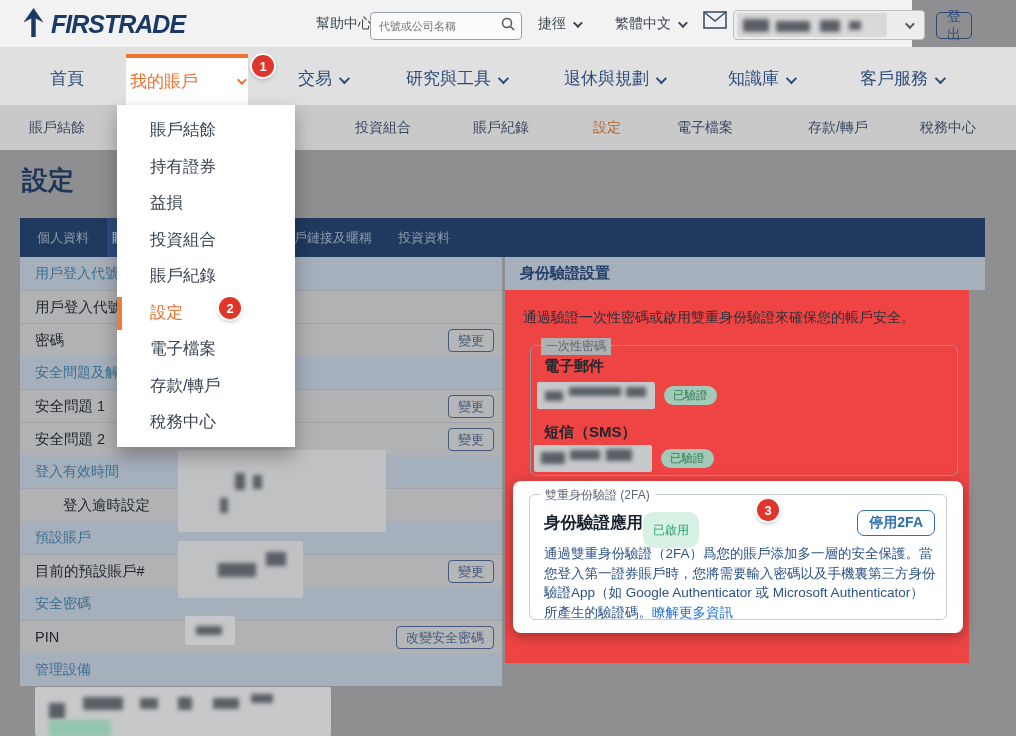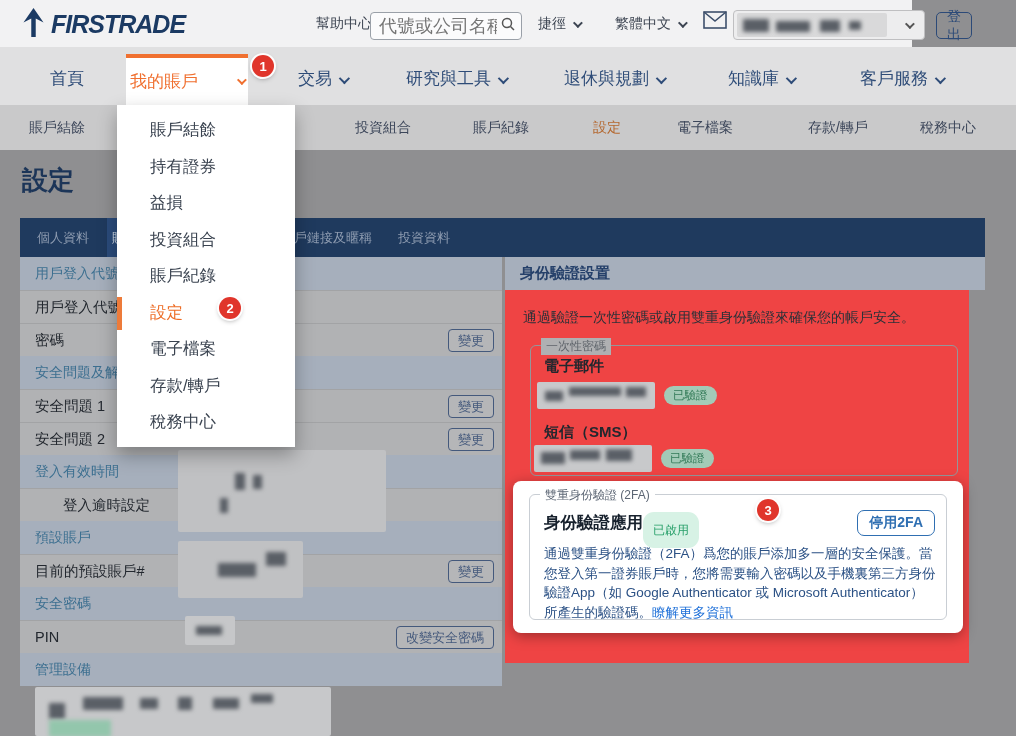--- a/index.html
+++ b/index.html
@@ -8,21 +8,21 @@
     position:relative; width:1016px; height:736px; overflow:hidden;
     font-family:"Liberation Sans","DejaVu Sans",sans-serif;
     background:#8f8f91;
   }
   
   .topbar { position:absolute; left:0; top:0; width:912px; height:47px; background:#f2f2f3; z-index:30; }
   .logo { position:absolute; left:20px; top:8px; display:flex; align-items:center; gap:4px; }
   .logo-text { font-size:25px; font-weight:bold; font-style:italic; color:#1b3a63; letter-spacing:-1px; }
   .help { position:absolute; left:316px; top:15px; font-size:14px; color:#3d4552; }
   .searchbox { position:absolute; left:370px; top:12px; width:152px; height:28px; background:#fbfbfc; border:1px solid #9aa0a8; border-radius:4px; display:flex; align-items:center; }
-  .searchbox input { flex:1; border:none; outline:none; background:transparent; font-size:18px; color:#444; padding:0 4px 0 8px; width:110px; font-family:inherit; }
+  .searchbox input { flex:1; border:none; outline:none; background:transparent; font-size:11px; color:#444; padding:0 4px 0 8px; width:110px; font-family:inherit; }
   .chev { display:inline-block; width:7px; height:7px; border-right:2px solid currentColor; border-bottom:2px solid currentColor; transform:rotate(45deg) translateY(-2px); margin-left:7px; }
   .top-dd { position:absolute; top:15px; font-size:14px; color:#3d4552; cursor:pointer; }
   .mail { position:absolute; left:703px; top:10px; }
   .acct-select { position:absolute; left:733px; top:10px; width:192px; height:30px; border:1px solid #bfbfc1; background:#ededee; border-radius:4px; }
   .acct-blur { position:absolute; left:3px; top:2px; width:150px; height:24px; background:#d9d9da; border-radius:2px; overflow:hidden; }
   .smudge { display:inline-block; background:#5a5f66; filter:blur(2px); border-radius:1px; vertical-align:middle; }
   .acct-select .chev { position:absolute; right:12px; top:11px; color:#555; }
   .logout-btn { position:absolute; left:936px; top:12px; height:27px; padding:0 10px; font-size:14px; color:#2c4a78; border:1.5px solid #2c4a78; border-radius:5px; background:transparent; display:flex; align-items:center; }
   
   .navbar { position:absolute; left:0; top:47px; width:1016px; height:58px; background:#e0e0e1; z-index:10; }

